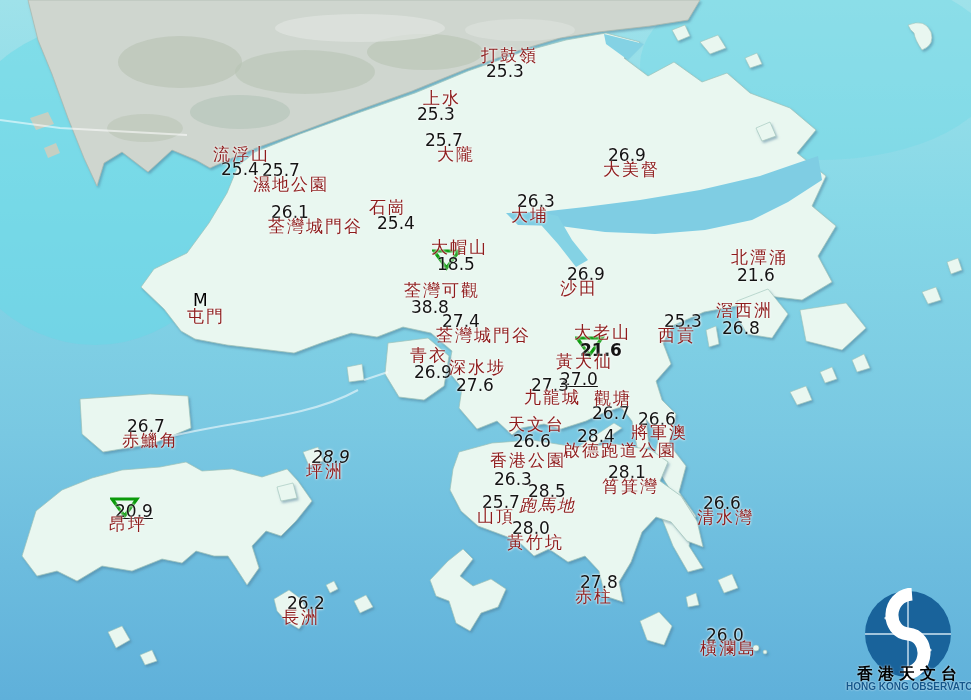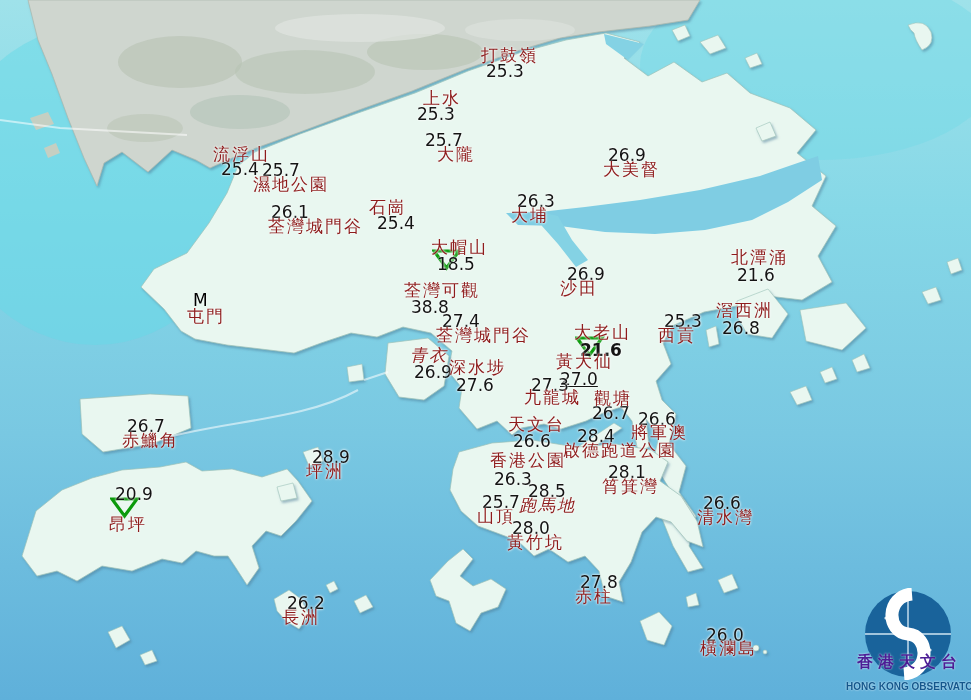--- a/index.html
+++ b/index.html
@@ -29,22 +29,22 @@
     text-shadow:0 0 3px rgba(255,255,255,.95),0 0 2px rgba(255,255,255,.9);
   }
   .st-marker-m{
     position:absolute;font-size:17px;line-height:1;color:#000;white-space:nowrap;
     text-shadow:0 0 2px rgba(255,255,255,.9);
   }
   .st-marker-tri{position:absolute;}
   #logo{position:absolute;left:848px;top:588px;width:123px;height:112px;text-align:center;}
   #logo-emblem{position:absolute;left:12px;top:0;}
   #logo-zh{
-    position:absolute;left:0;top:64px;width:123px;
-    font-size:16px;font-weight:bold;letter-spacing:5px;color:#4c1d95;
+    position:absolute;left:0;top:76px;width:123px;
+    font-size:16px;font-weight:bold;letter-spacing:5px;color:#000000;
     text-shadow:0 0 2px rgba(255,255,255,.8);white-space:nowrap;
   }
   #logo-en{
     position:absolute;left:-2px;top:93px;width:127px;
     font-family:"Liberation Sans",sans-serif;
     font-size:10px;font-weight:bold;letter-spacing:0px;color:#14578c;
     text-shadow:0 0 2px rgba(255,255,255,.9);white-space:nowrap;
   }
 </style>
 </head>
@@ -203,21 +203,21 @@
       <span class="st-name" style="left: 574px; top: 324px;">大老山</span>
       <span class="st-val" style="left: 664px; top: 313px;">25.3</span>
       <span class="st-name" style="left: 658px; top: 327px;">西貢</span>
       <span class="st-val" style="left: 737px; top: 267px;">21.6</span>
       <span class="st-name" style="left: 731px; top: 249px;">北潭涌</span>
       <span class="st-val" style="left: 722px; top: 320px;">26.8</span>
       <span class="st-name" style="left: 716px; top: 302px;">滘西洲</span>
       <span class="st-marker-m" style="left: 193px; top: 292px;">M</span>
       <span class="st-name" style="left: 187px; top: 308px;">屯門</span>
       <span class="st-val" style="left: 414px; top: 364px;">26.9</span>
-      <span class="st-name" style="left: 410px; top: 347px; font-style: italic;">青衣</span>
+      <span class="st-name" style="left: 410px; top: 347px;">青衣</span>
       <span class="st-val" style="left: 456px; top: 377px;">27.6</span>
       <span class="st-name" style="left: 449px; top: 359px;">深水埗</span>
       <span class="st-val" style="left: 560px; top: 371px; text-decoration: underline;">27.0</span>
       <span class="st-name" style="left: 556px; top: 353px;">黃大仙</span>
       <span class="st-val" style="left: 531px; top: 377px;">27.3</span>
       <span class="st-name" style="left: 524px; top: 389px;">九龍城</span>
       <span class="st-val" style="left: 592px; top: 405px;">26.7</span>
       <span class="st-name" style="left: 594px; top: 390px;">觀塘</span>
       <span class="st-val" style="left: 513px; top: 433px;">26.6</span>
       <span class="st-name" style="left: 508px; top: 416px;">天文台</span>
@@ -232,26 +232,26 @@
       <span class="st-val" style="left: 528px; top: 483px;">28.5</span>
       <span class="st-name" style="left: 519px; top: 497px; font-style: italic;">跑馬地</span>
       <span class="st-val" style="left: 482px; top: 494px;">25.7</span>
       <span class="st-name" style="left: 477px; top: 508px;">山頂</span>
       <span class="st-val" style="left: 512px; top: 520px;">28.0</span>
       <span class="st-name" style="left: 507px; top: 534px;">黃竹坑</span>
       <span class="st-val" style="left: 703px; top: 495px;">26.6</span>
       <span class="st-name" style="left: 697px; top: 509px;">清水灣</span>
       <span class="st-val" style="left: 127px; top: 418px;">26.7</span>
       <span class="st-name" style="left: 122px; top: 432px;">赤鱲角</span>
-      <span class="st-val" style="left: 312px; top: 449px;">28.9</span>
+      <span class="st-val" style="left: 312px; top: 449px; font-style: italic;">28.9</span>
       <span class="st-name" style="left: 306px; top: 463px;">坪洲</span>
       <svg width="30" height="22" class="st-marker-tri" style="left: 110px; top: 497px;">
         <polygon points="2,2 27,2 14.5,19" fill="none" stroke="#0a9a0a" stroke-width="3.2"></polygon>
       </svg>
-      <span class="st-val" style="left: 115px; top: 486px;">20.9</span>
+      <span class="st-val" style="left: 115px; top: 503px; text-decoration: underline;">20.9</span>
       <span class="st-name" style="left: 109px; top: 516px;">昂坪</span>
       <span class="st-val" style="left: 287px; top: 595px;">26.2</span>
       <span class="st-name" style="left: 282px; top: 609px;">長洲</span>
       <span class="st-val" style="left: 580px; top: 574px;">27.8</span>
       <span class="st-name" style="left: 575px; top: 588px;">赤柱</span>
       <span class="st-val" style="left: 706px; top: 627px;">26.0</span>
       <span class="st-name" style="left: 700px; top: 640px;">橫瀾島</span>
     </div>
 
   <div id="logo">

